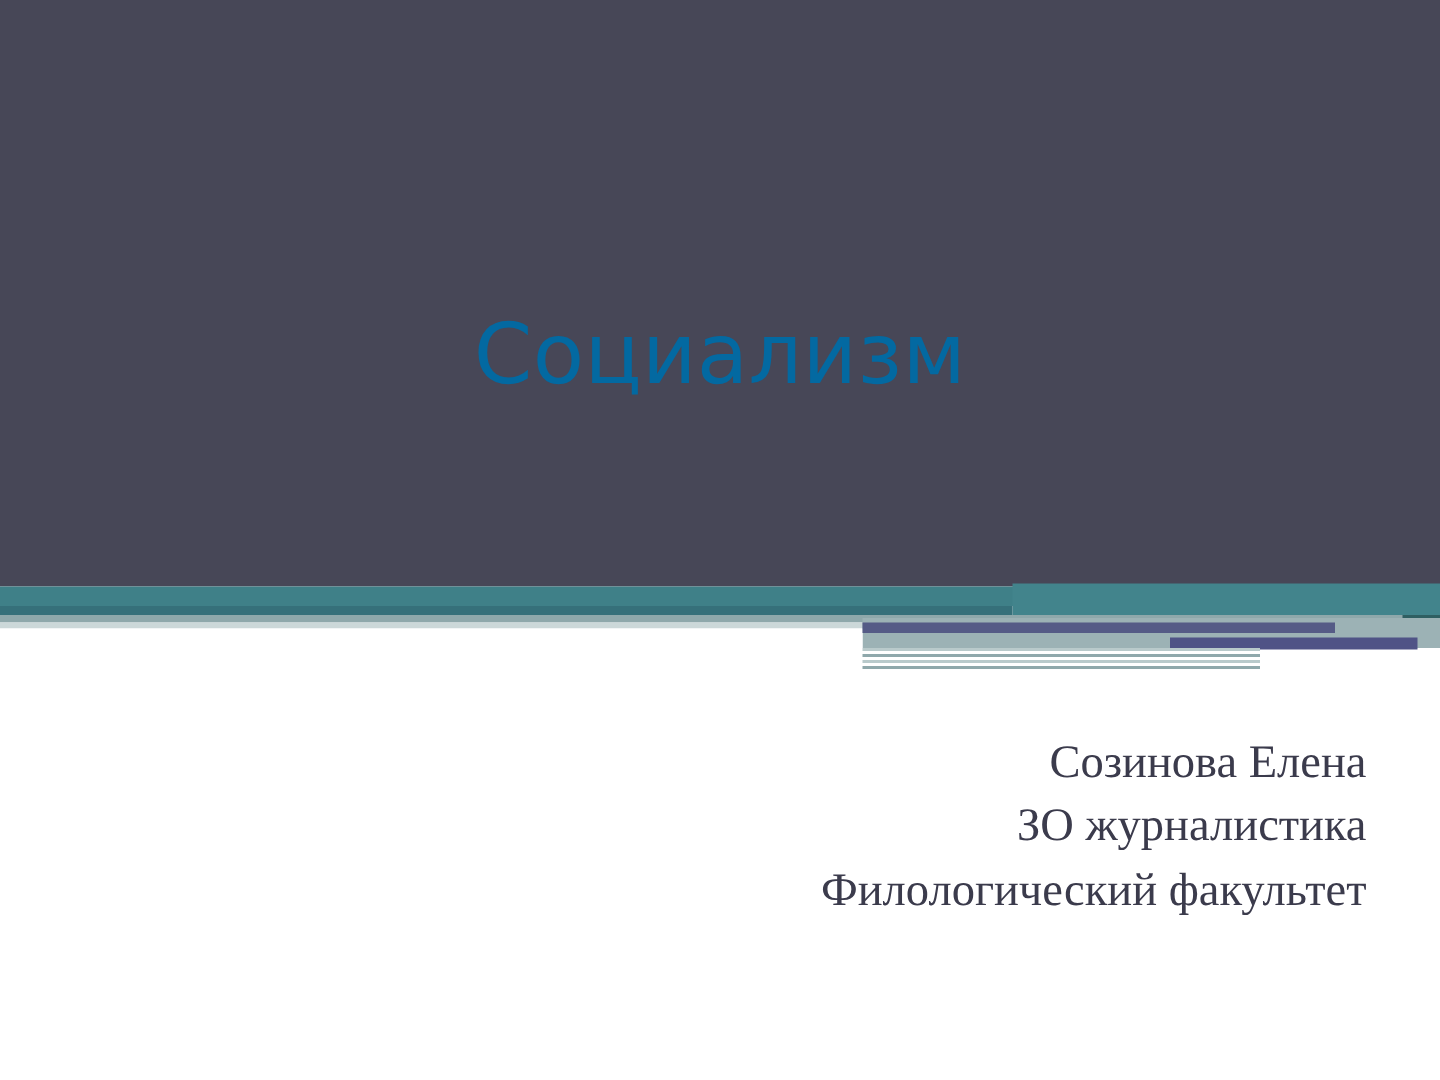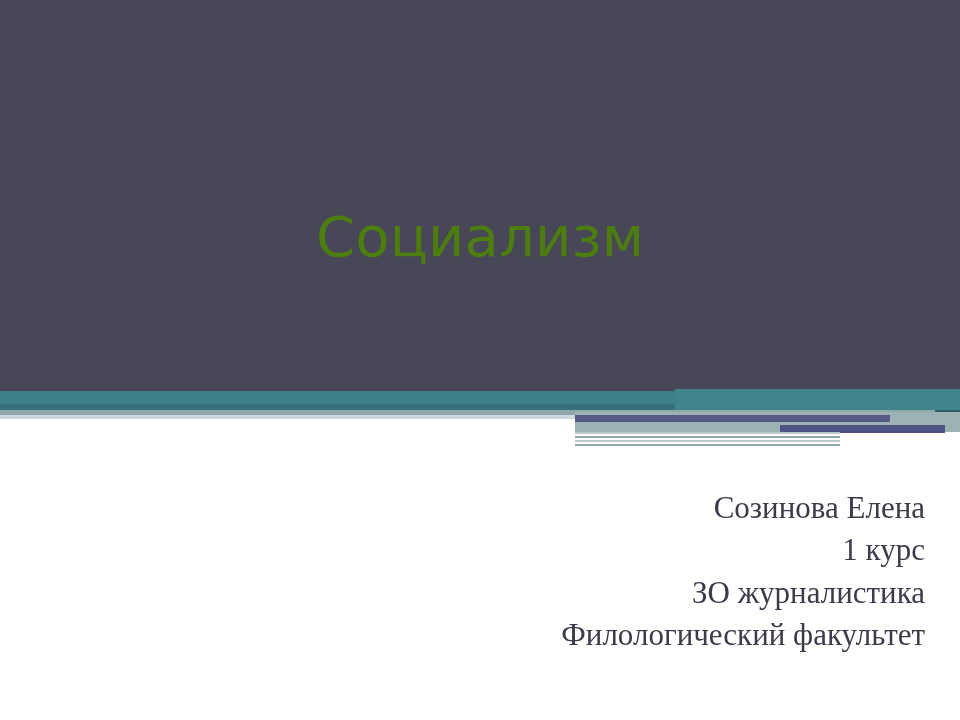--- a/index.html
+++ b/index.html
@@ -27,21 +27,21 @@
     background: #474757;
   }
 
   
   .title {
     position: absolute;
     left: 0;
     top: 206px;
     width: 960px;
     text-align: center;
-    color: #4d7c0f;
+    color: #0369a1;
     font-family: "DejaVu Sans", sans-serif;
     font-size: 56px;
     font-weight: 400;
     letter-spacing: 0.2px;
     line-height: 1.1;
     white-space: nowrap;
   }
 
   
   .band {
@@ -81,21 +81,21 @@
   .hair-c { top: 48px; width: 265px; background: #8fa8ab; }
   .hair-d { top: 50px; width: 265px; background: #ffffff; }
   .hair-e { top: 52px; width: 265px; background: #b9cacb; }
   .hair-f { top: 54px; width: 265px; background: #ffffff; }
   .hair-g { top: 56px; width: 265px; background: #8fa8ab; }
   .hair-h { top: 58px; width: 265px; background: #ffffff; }
 
   
   .subtitle {
     position: absolute;
-    right: 35px;
+    right: 49px;
     top: 487px;
     width: 520px;
     text-align: right;
     color: #3b3b4c;
     font-family: "Liberation Serif", serif;
     font-size: 31px;
     font-weight: 400;
     line-height: 1.37;
   }
   .subtitle .line { display: block; white-space: nowrap; }
@@ -125,18 +125,17 @@
     <span class="bar hair hair-c"></span>
     <span class="bar hair hair-d"></span>
     <span class="bar hair hair-e"></span>
     <span class="bar hair hair-f"></span>
     <span class="bar hair hair-g"></span>
     <span class="bar hair hair-h"></span>
   </div>
 
   <div class="subtitle">
     <span class="line">Созинова Елена</span>
-    <span class="line">1 курс</span>
     <span class="line">ЗО журналистика</span>
     <span class="line">Филологический факультет</span>
   </div>
 
 </div>
 
 </body></html>

